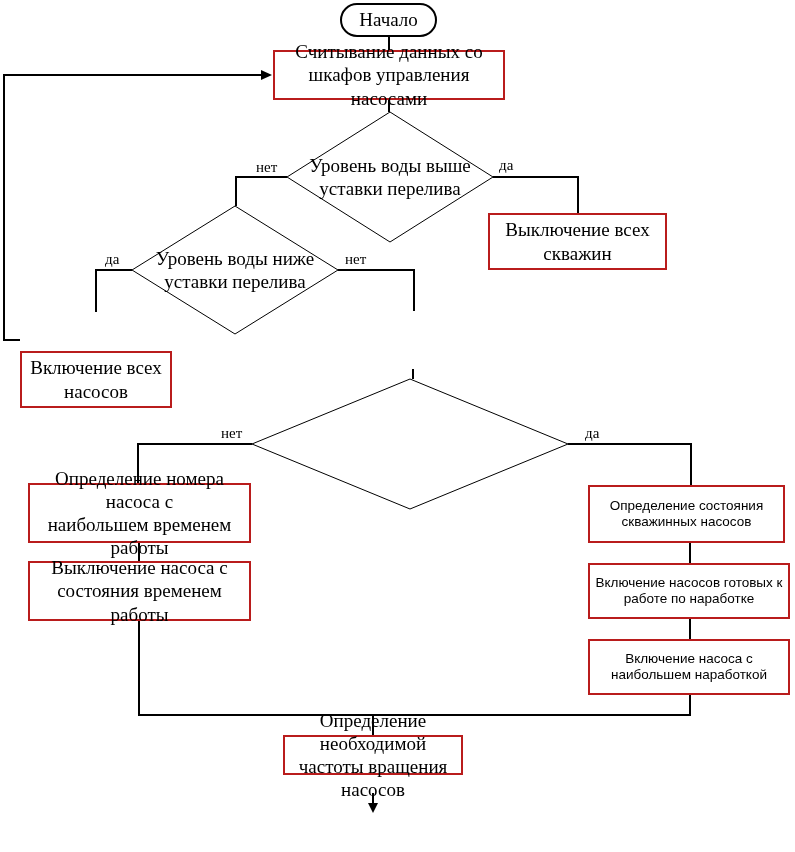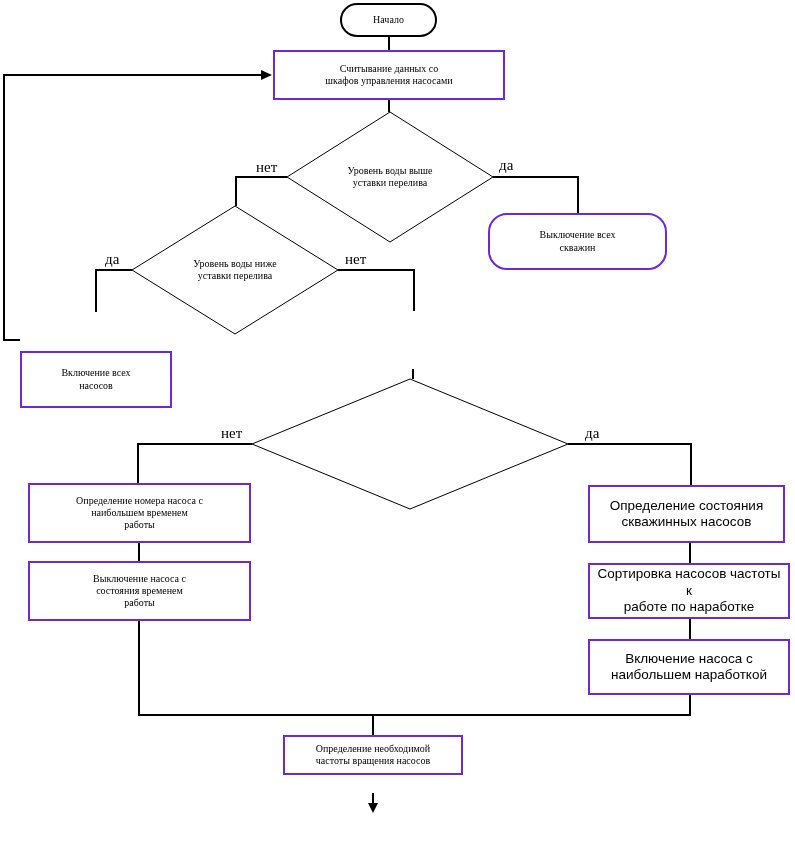--- a/index.html
+++ b/index.html
@@ -6,23 +6,23 @@
   #stage {
     position:relative; width:795px; height:852px; background:#ffffff;
     font-family:"Liberation Serif", serif; color:#000;
     overflow:hidden;
   }
   #wires { position:absolute; left:0; top:0; }
   .node {
     position:absolute; box-sizing:border-box;
     display:flex; align-items:center; justify-content:center;
     text-align:center; white-space:pre-line;
-    font-size:10px; line-height:1.22; background:#ffffff;
+    font-size:19px; line-height:1.22; background:#ffffff;
   }
-  .proc  { border:2px solid #6d28d9; padding:2px 3px; }
+  .proc  { border:2px solid #b91c1c; padding:2px 3px; }
   .term  { border:2px solid #000; border-radius:18px; }
   .dlabel{ background:transparent; }
   .sans  { font-family:"Liberation Sans", sans-serif; font-size:13.5px; }
   .edge-label {
     position:absolute; font-size:15px; line-height:1; background:transparent;
   }
 </style>
 </head>
 <body>
 
@@ -71,36 +71,36 @@
       <polygon points="390,112 493,177 390,242 287,177"></polygon>
       <polygon points="235,206 338,270 235,334 132,270"></polygon>
       <polygon points="410,379 568,444 410,509 252,444"></polygon>
     </g>
   </svg>
 
   <div class="node term" style="left:340px; top:3px;  width:97px; height:34px;">Начало</div>
 
   <div class="node proc" style="left:273px; top:50px;  width:232px; height:50px;">Считывание данных со
 шкафов управления насосами</div>
-  <div class="node proc" style="left:488px; top:213px; width:179px; height:57px;border-radius:19px;">Выключение всех
+  <div class="node proc" style="left:488px; top:213px; width:179px; height:57px;">Выключение всех
 скважин</div>
   <div class="node proc" style="left:20px;  top:312px; width:152px; height:57px;margin-top:39px;">Включение всех
 насосов</div>
   <div class="node proc" style="left:28px;  top:483px; width:223px; height:60px;">Определение номера насоса с
 наибольшем временем
 работы</div>
   <div class="node proc" style="left:28px;  top:561px; width:223px; height:60px;">Выключение насоса с
 состояния временем
 работы</div>
   <div class="node proc" style="left:283px; top:735px; width:180px; height:40px;">Определение необходимой
 частоты вращения насосов</div>
 
   <div class="node proc sans" style="left:588px; top:485px; width:197px; height:58px;">Определение состояния
 скважинных насосов</div>
-  <div class="node proc sans" style="left:588px; top:563px; width:202px; height:56px;">Сортировка насосов частоты к
+  <div class="node proc sans" style="left:588px; top:563px; width:202px; height:56px;">Включение насосов готовых к
 работе по наработке</div>
   <div class="node proc sans" style="left:588px; top:639px; width:202px; height:56px;">Включение насоса с
 наибольшем наработкой</div>
 
   <div class="node dlabel" style="left:300px; top:152px; width:180px; height:50px;">Уровень воды выше
 уставки перелива</div>
   <div class="node dlabel" style="left:145px; top:245px; width:180px; height:50px;">Уровень воды ниже
 уставки перелива</div>
 
   <div class="edge-label" style="left:256px; top:160px;">нет</div>

